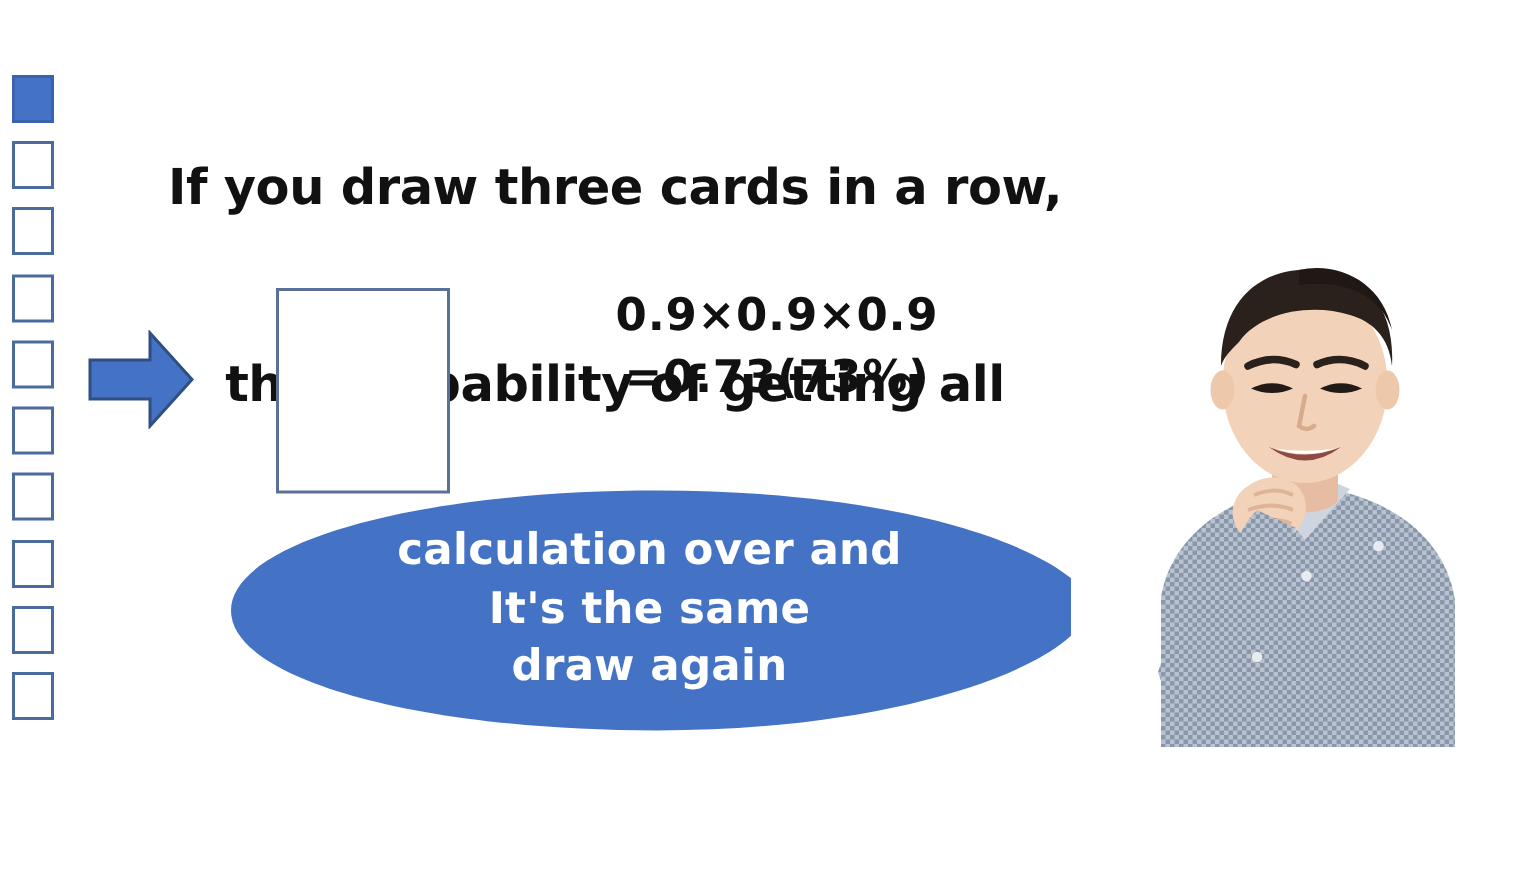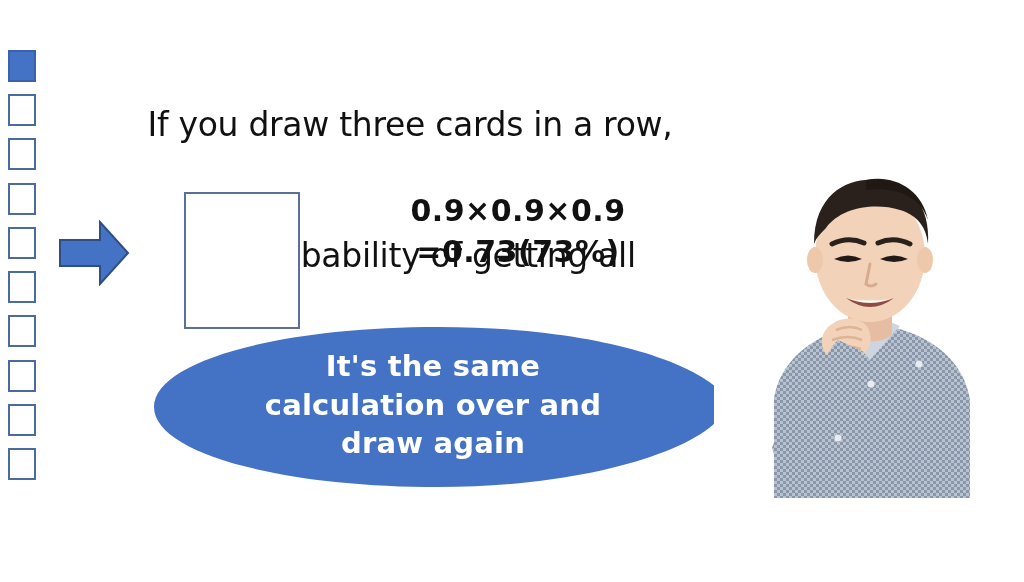--- a/index.html
+++ b/index.html
@@ -41,21 +41,21 @@
 
   
   #headline {
     position: absolute;
     left: 60px;
     top: 16px;
     width: 700px;
     text-align: center;
     color: #111111;
     font-size: 33px;
-    font-weight: normal;
+    font-weight: bold;
     line-height: 1.32;
     letter-spacing: -0.3px;
     white-space: pre;
   }
   #headline .hl-line { display: block; }
 
   
   #flow-arrow {
     position: absolute;
     left: 58px;
@@ -170,22 +170,22 @@
     <svg viewBox="0 0 600 166" xmlns="http://www.w3.org/2000/svg">
       <path d="M 290 2
                C 430 2 530 30 568 62
                L 596 36
                L 578 82
                C 566 120 448 162 290 162
                C 132 162 6 128 6 82
                C 6 36 132 2 290 2 Z" fill="#4472c4"></path>
     </svg>
     <div id="bubble-text">
+      <span class="bub-line">calculation over and</span>
       <span class="bub-line">It's the same</span>
-      <span class="bub-line">calculation over and</span>
       <span class="bub-line">draw again</span>
     </div>
   </div>
 
   <div id="person-photo">
     <svg viewBox="0 0 310 350" xmlns="http://www.w3.org/2000/svg">
       <defs>
         <pattern id="checkShirt" width="6" height="6" patternUnits="userSpaceOnUse">
           <rect width="6" height="6" fill="#b9c2cf"></rect>
           <rect width="3" height="3" fill="#8a97ab"></rect>

